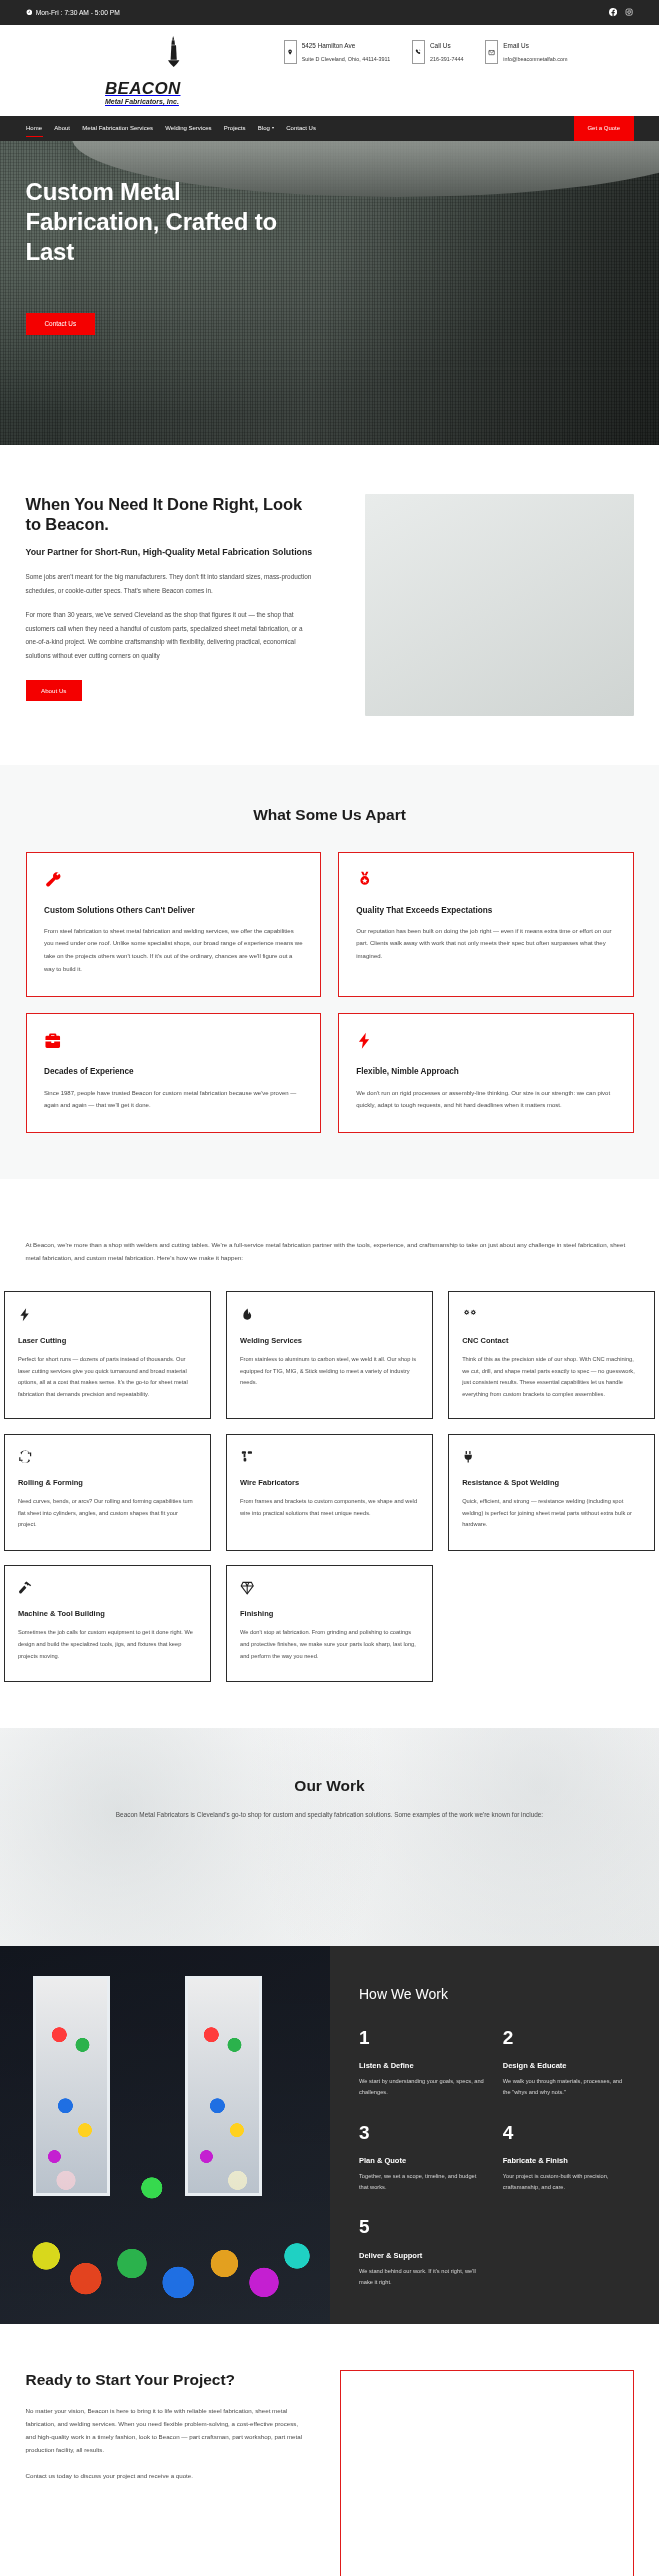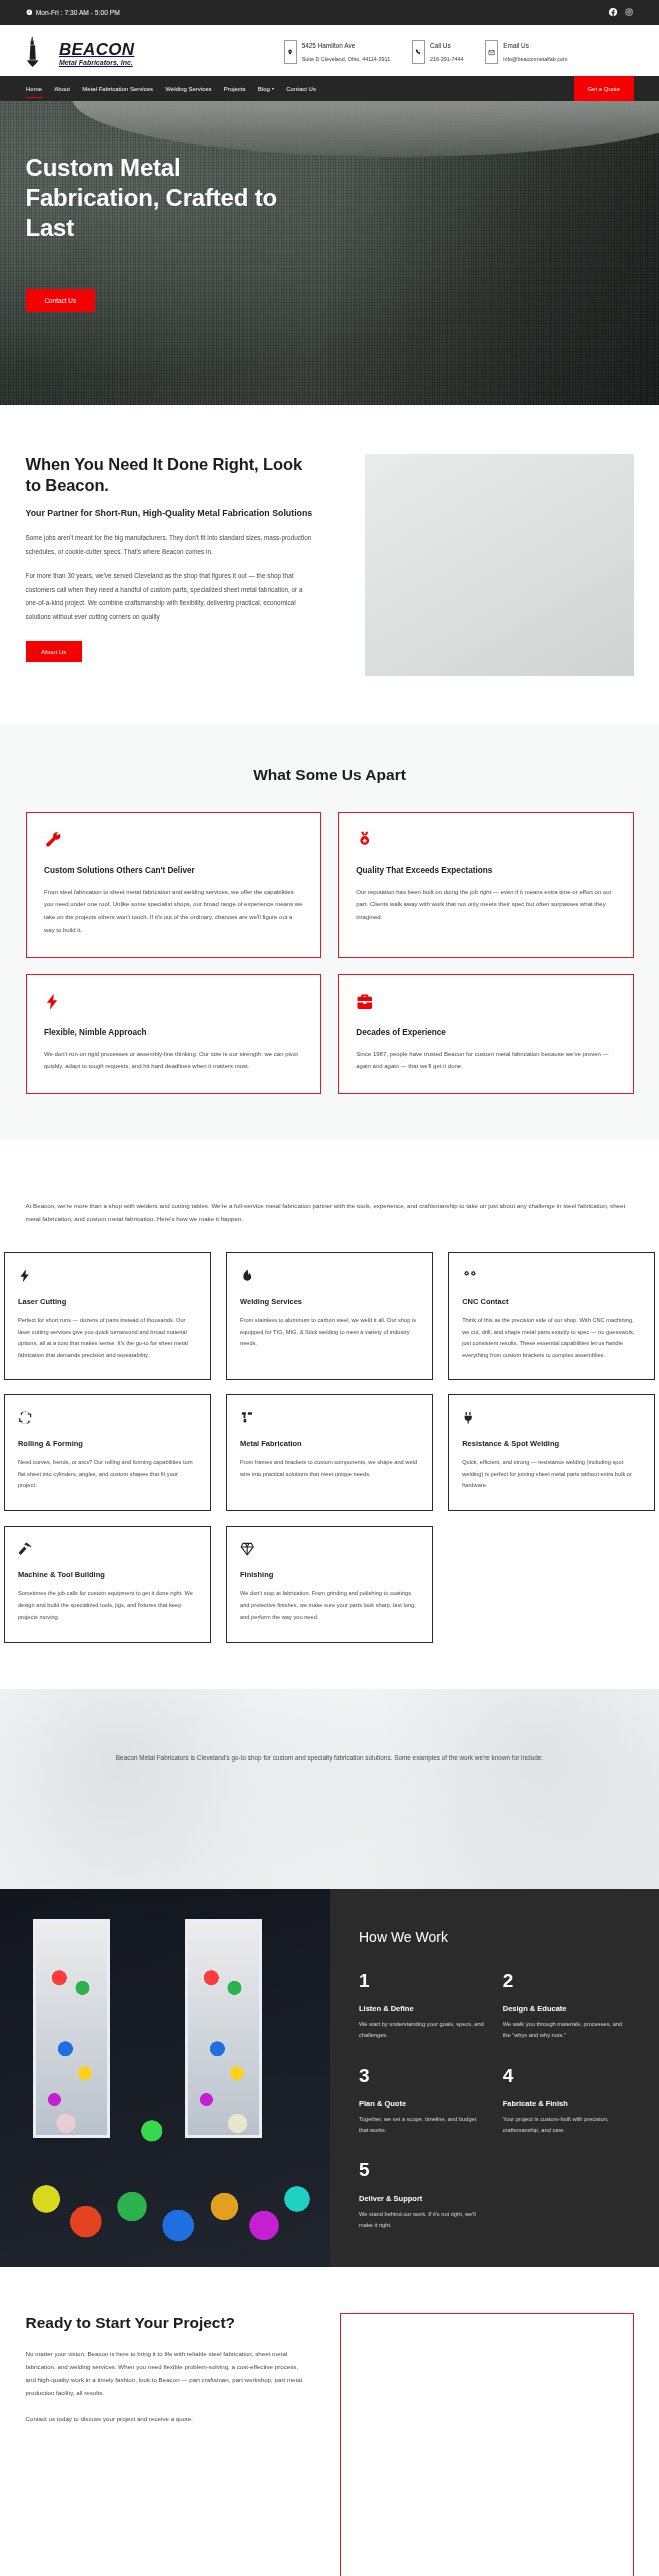--- a/index.html
+++ b/index.html
@@ -19,21 +19,21 @@
     align-items: center;
   }
   .topbar-inner { width: 608px; margin: 0 auto; display: flex; align-items: center; justify-content: space-between; }
   .hours { display: flex; align-items: center; gap: 3.6px; color: #ffffff; font-size: 6.7px; }
   .social { display: flex; align-items: center; gap: 8.2px; }
   .social svg { display: block; }
 
   
   .header { background: #ffffff; padding: 11.3px 0 8.2px; }
   .header-inner { width: 608px; margin: 0 auto; display: flex; align-items: flex-start; }
-  .logo { display: flex; align-items: flex-end; gap: 20px; width: 155px; }
+  .logo { display: flex; align-items: flex-end; gap: 12px; width: 155px; flex-direction: column; }
   .logo-mark { width: 13.4px; height: 32px; position: relative; flex: none; }
   .logo-text { line-height: 1; padding-bottom: 2.1px; }
   .logo-top {
     font-size: 17px; font-weight: 800; letter-spacing: 0.3px;
     font-style: italic; color: #1d1d1d; font-family: "Liberation Sans", sans-serif;
   }
   .logo-sub { font-size: 7px; font-weight: 700; font-style: italic; color: #1d1d1d; margin-top: 1px; }
 
   .contact-items { display: flex; gap: 0; margin-left: 103px; padding-top: 4.1px; flex: 1; }
   .ci { display: flex; gap: 5.2px; align-items: flex-start; }
@@ -79,21 +79,21 @@
   }
   .hero-band {
     position: absolute; left: 62px; right: 0; top: 0; bottom: 0;
     background: linear-gradient(100deg, rgba(40,45,42,.1), rgba(90,98,92,.35) 45%, rgba(25,28,26,.75));
   }
   .hero-top-arc {
     position: absolute; left: 72px; right: -62px; top: -62px; height: 118px;
     border-radius: 50%; background: linear-gradient(180deg, #c9cdc9, #8f948f 60%, #5b605c);
     opacity: .85;
   }
-  .hero-content { position: relative; width: 608px; margin: 0 auto; padding-top: 52px; }
+  .hero-content { position: relative; width: 608px; margin: 0 auto; padding-top: 36px; }
   .hero h1 {
     color: #ffffff; font-size: 24px; line-height: 1.25; font-weight: 800;
     letter-spacing: -0.2px; max-width: 289px;
   }
   .hero-cta {
     margin-top: 46px; background: #f40000; color: #fff; border: 0;
     font-size: 6.4px; padding: 7.7px 19px; cursor: pointer;
   }
 
   
@@ -367,34 +367,34 @@
         <svg width="17.5" height="17.5" viewBox="0 0 24 24" fill="#f40000">
             <path d="M7 1h3l2.5 5h-3L7 1zm10 0h-3l-2.5 5h3L17 1zM12 7a6 6 0 1 0 0 12 6 6 0 0 0 0-12zm0 2.6l1.1 2.3 2.5.3-1.8 1.7.4 2.5-2.2-1.2-2.2 1.2.4-2.5-1.8-1.7 2.5-.3L12 9.6z"></path>
           </svg>
       </div>
       <h4>Quality That Exceeds Expectations</h4>
       <p>Our reputation has been built on doing the job right — even if it means extra time or effort on our part. Clients walk away with work that not only meets their spec but often surpasses what they imagined.</p>
     </div>
     <div class="apart-card">
       <div class="apart-icon">
         <svg width="17.5" height="17.5" viewBox="0 0 24 24" fill="#f40000">
-            <path d="M13.5 1L4 13.5h5.5L8 23l10-13h-5.5L13.5 1z"></path>
-          </svg>
-      </div>
-      <h4>Flexible, Nimble Approach</h4>
-      <p>We don't run on rigid processes or assembly-line thinking. Our size is our strength: we can pivot quickly, adapt to tough requests, and hit hard deadlines when it matters most.</p>
+            <path d="M9 2h6a2 2 0 0 1 2 2v1h3a2 2 0 0 1 2 2v4H2V7a2 2 0 0 1 2-2h3V4a2 2 0 0 1 2-2zm.7 3h4.6V4H9.7v1zM2 13h8v2h4v-2h8v7a2 2 0 0 1-2 2H4a2 2 0 0 1-2-2v-7z"></path>
+          </svg>
+      </div>
+      <h4>Decades of Experience</h4>
+      <p>Since 1987, people have trusted Beacon for custom metal fabrication because we've proven — again and again — that we'll get it done.</p>
     </div>
     <div class="apart-card">
       <div class="apart-icon">
         <svg width="17.5" height="17.5" viewBox="0 0 24 24" fill="#f40000">
-            <path d="M9 2h6a2 2 0 0 1 2 2v1h3a2 2 0 0 1 2 2v4H2V7a2 2 0 0 1 2-2h3V4a2 2 0 0 1 2-2zm.7 3h4.6V4H9.7v1zM2 13h8v2h4v-2h8v7a2 2 0 0 1-2 2H4a2 2 0 0 1-2-2v-7z"></path>
-          </svg>
-      </div>
-      <h4>Decades of Experience</h4>
-      <p>Since 1987, people have trusted Beacon for custom metal fabrication because we've proven — again and again — that we'll get it done.</p>
+            <path d="M13.5 1L4 13.5h5.5L8 23l10-13h-5.5L13.5 1z"></path>
+          </svg>
+      </div>
+      <h4>Flexible, Nimble Approach</h4>
+      <p>We don't run on rigid processes or assembly-line thinking. Our size is our strength: we can pivot quickly, adapt to tough requests, and hit hard deadlines when it matters most.</p>
     </div>
   </div>
 </section>
 
 <section class="services">
   <div class="svc-head">
     <div class="svc-head-right">
       <p>At Beacon, we're more than a shop with welders and cutting tables. We're a full-service metal fabrication partner with the tools, experience, and craftsmanship to take on just about any challenge in steel fabrication, sheet metal fabrication, and custom metal fabrication. Here's how we make it happen:</p>
     </div>
   </div>
@@ -429,21 +429,21 @@
       <h4>Rolling &amp; Forming</h4>
       <p>Need curves, bends, or arcs? Our rolling and forming capabilities turn flat sheet into cylinders, angles, and custom shapes that fit your project.</p>
     </div>
     <div class="svc-card">
       <div class="svc-icon"><svg width="14.4" height="15.5" viewBox="0 0 24 24" fill="#232323">
             <rect x="3" y="3" width="7" height="4" rx="1.4"></rect>
             <rect x="13" y="3" width="7" height="4" rx="1.4"></rect>
             <rect x="6" y="7" width="3" height="6"></rect>
             <rect x="6" y="14" width="4.5" height="6" rx="1.6"></rect>
           </svg></div>
-      <h4>Metal Fabrication</h4>
+      <h4>Wire Fabricators</h4>
       <p>From frames and brackets to custom components, we shape and weld wire into practical solutions that meet unique needs.</p>
     </div>
     <div class="svc-card">
       <div class="svc-icon"><svg width="12.4" height="15.5" viewBox="0 0 24 24" fill="#232323">
             <rect x="7" y="1" width="2.6" height="6"></rect>
             <rect x="14" y="1" width="2.6" height="6"></rect>
             <path d="M5 8h14v3a7 7 0 0 1-5.8 6.9V23h-2.4v-5.1A7 7 0 0 1 5 11V8z"></path>
           </svg></div>
       <h4>Resistance &amp; Spot Welding</h4>
       <p>Quick, efficient, and strong — resistance welding (including spot welding) is perfect for joining sheet metal parts without extra bulk or hardware.</p>
@@ -462,20 +462,21 @@
             <path d="M2 9h20M9 3l3 6 3-6M12 9v13"></path>
           </svg></div>
       <h4>Finishing</h4>
       <p>We don't stop at fabrication. From grinding and polishing to coatings and protective finishes, we make sure your parts look sharp, last long, and perform the way you need.</p>
     </div>
   </div>
 </section>
 
 <section class="work">
   <div class="work-inner">
+    <h2>Our Work</h2>
     <p>Beacon Metal Fabricators is Cleveland's go-to shop for custom and specialty fabrication solutions. Some examples of the work we're known for include:</p>
   </div>
 </section>
 
 <section class="how">
   <div class="how-img">
     <div class="balloons"></div>
     <div class="panel-a"></div>
     <div class="panel-b"></div>
   </div>

